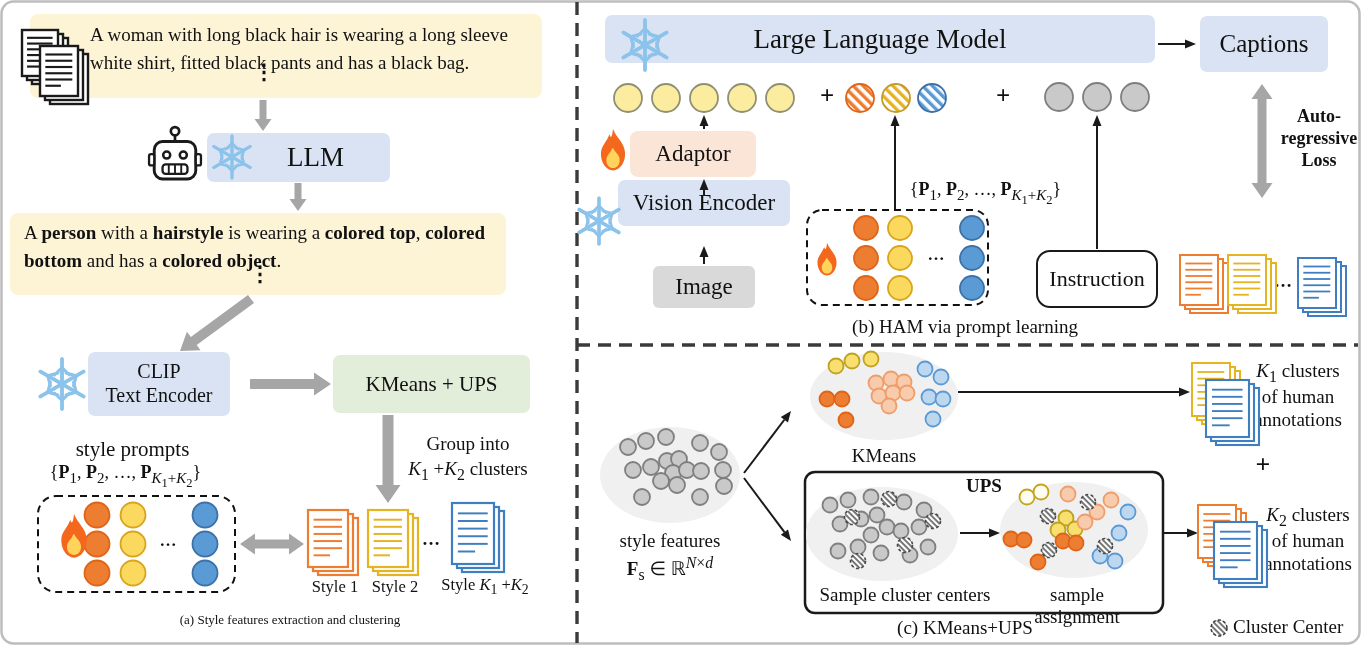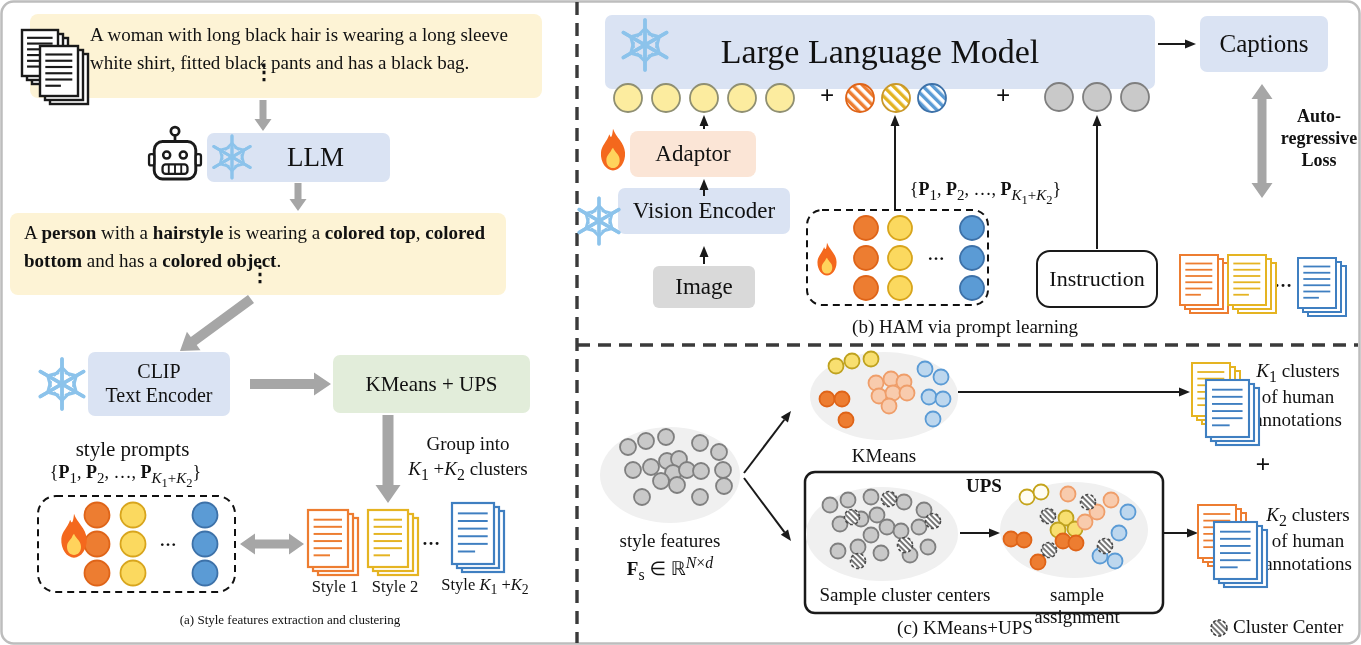--- a/index.html
+++ b/index.html
@@ -41,28 +41,28 @@
   <div class="lbl ctr txt-layer" style="left:50px;top:437px;width:165px;font-size:21px;">style prompts</div>
   <div class="lbl ctr txt-layer" style="left:18px;top:462px;width:215px;font-size:18px;">{<b>P</b><sub>1</sub>, <b>P</b><sub>2</sub>, …, <b>P</b><sub><i>K</i><sub>1</sub>+<i>K</i><sub>2</sub></sub>}</div>
   <div class="lbl ctr txt-layer" style="left:152px;top:531px;width:32px;font-size:17px;font-weight:bold;">…</div>
   <div class="lbl ctr txt-layer" style="left:416px;top:529px;width:30px;font-size:18px;font-weight:bold;">…</div>
 
   <div class="lbl ctr txt-layer" style="left:306px;top:577px;width:58px;font-size:16.5px;">Style 1</div>
   <div class="lbl ctr txt-layer" style="left:366px;top:577px;width:58px;font-size:16.5px;">Style 2</div>
   <div class="lbl ctr txt-layer" style="left:437px;top:575px;width:96px;font-size:16.5px;">Style <i>K</i><sub>1</sub> +<i>K</i><sub>2</sub></div>
   <div class="lbl ctr txt-layer" style="left:75px;top:612px;width:430px;font-size:13px;">(a) Style features extraction and clustering</div>
 
-  <div class="box bg-blue txt-layer" style="left:605px;top:15px;width:550px;height:74px;font-size:34px;">Large Language Model</div>
+  <div class="box bg-blue txt-layer" style="left:605px;top:15px;width:550px;height:48px;font-size:27px;">Large Language Model</div>
   <div class="box bg-blue txt-layer" style="left:1200px;top:16px;width:128px;height:56px;font-size:25px;">Captions</div>
 
   <div class="lbl ctr txt-layer" style="left:812px;top:82px;width:30px;font-size:25px;font-weight:bold;">+</div>
   <div class="lbl ctr txt-layer" style="left:988px;top:82px;width:30px;font-size:25px;font-weight:bold;">+</div>
 
   <div class="box bg-peach txt-layer" style="left:630px;top:131px;width:126px;height:46px;font-size:23px;">Adaptor</div>
-  <div class="box bg-blue txt-layer" style="left:618px;top:188px;width:172px;height:46px;font-size:23px;">Vision Encoder</div>
+  <div class="box bg-blue txt-layer" style="left:618px;top:180px;width:172px;height:46px;font-size:23px;">Vision Encoder</div>
   <div class="box bg-gray txt-layer" style="left:653px;top:266px;width:102px;height:42px;font-size:23px;">Image</div>
 
   <div class="lbl ctr txt-layer" style="left:893px;top:179px;width:185px;font-size:18px;">{<b>P</b><sub>1</sub>, <b>P</b><sub>2</sub>, …, <b>P</b><sub><i>K</i><sub>1</sub>+<i>K</i><sub>2</sub></sub>}</div>
   <div class="lbl ctr txt-layer" style="left:920px;top:245px;width:32px;font-size:17px;font-weight:bold;">…</div>
 
   <div class="box outline-box txt-layer" style="left:1036px;top:250px;width:122px;height:58px;font-size:22px;">Instruction</div>
   <div class="lbl ctr bold txt-layer" style="left:1276px;top:106px;width:86px;font-size:18px;line-height:1.22;">Auto-<br>regressive<br>Loss</div>
   <div class="lbl ctr txt-layer" style="left:1268px;top:271px;width:30px;font-size:18px;font-weight:bold;">…</div>
   <div class="lbl ctr txt-layer" style="left:800px;top:316px;width:330px;font-size:19px;">(b) HAM via prompt learning</div>
 

